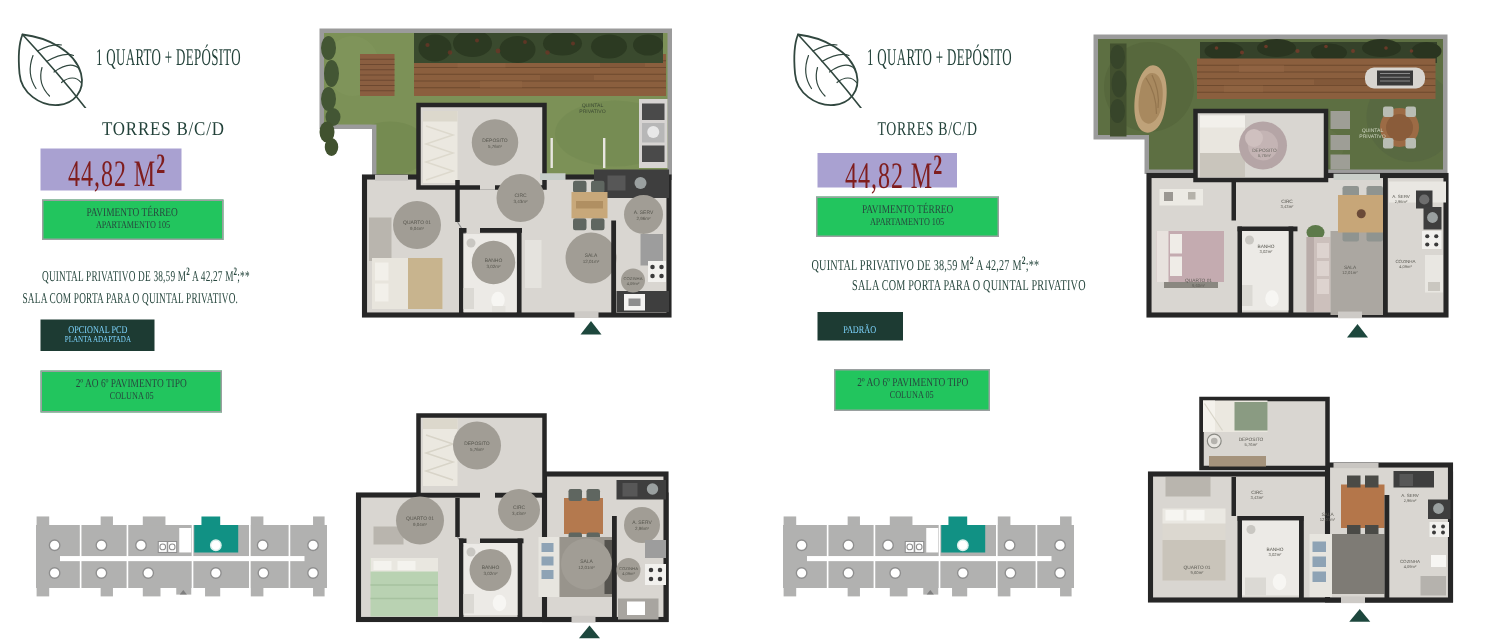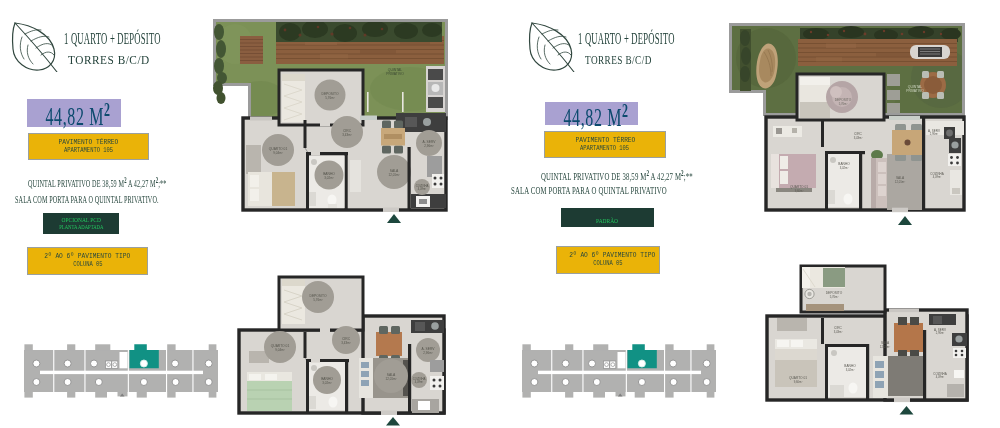--- a/index.html
+++ b/index.html
@@ -5,25 +5,25 @@
   html,body{margin:0;padding:0;}
   body{width:1000px;height:428px;background:#ffffff;position:relative;overflow:hidden;
        font-family:"Liberation Serif", serif;color:#23423a;}
   .abs{position:absolute;}
   .condt{display:inline-block;transform:scaleX(0.54);transform-origin:0 50%;white-space:nowrap;}
   .condd{display:inline-block;transform:scaleX(0.62);transform-origin:0 50%;white-space:nowrap;}
   .conddr{display:inline-block;transform:scaleX(0.68);transform-origin:0 50%;white-space:nowrap;}
   .condc{display:inline-block;transform:scaleX(0.78);transform-origin:50% 50%;white-space:nowrap;}
   .conds{display:inline-block;transform:scaleX(0.87);transform-origin:0 50%;white-space:nowrap;}
   .title{font-size:16px;letter-spacing:0.4px;font-weight:normal;}
-  .subtitle{font-size:13px;letter-spacing:0.6px;}
-  .badge{background:#a9a1d1;color:#0c4a6e;text-align:center;}
+  .subtitle{font-size:13px;letter-spacing:0.6px;margin-top:26px;}
+  .badge{background:#a9a1d1;color:#7f1d1d;text-align:center;}
   .bigm{font-size:25px;letter-spacing:1px;transform:scaleX(0.64);}
-  .wbox{border:1px solid #9aa0a0;background:#eab308;text-align:center;color:#27473e;font-family:Liberation Mono, monospace;}
-  .darkbadge{background:#1d3b33;color:#22c55e;text-align:center;margin-left:16px;}
+  .wbox{border:1px solid #9aa0a0;background:#22c55e;text-align:center;color:#27473e;}
+  .darkbadge{background:#1d3b33;color:#7dd3fc;text-align:center;}
   .tline{font-size:10px;letter-spacing:0.2px;color:#27473e;}
   sup{font-size:0.75em;font-weight:bold;}
 </style>
 </head>
 <body>
 
 <svg class="abs" style="left:5px;top:10px" width="58" height="62" viewBox="0 0 58 62">
   <g fill="none" stroke="#31473f" stroke-width="1.2" stroke-linecap="round">
     <path d="M10,13 C27,15 45,24 49,39 C52,51 44,59 34,60 C22,61 9,52 8,39 C7,28 8,18 10,13 Z"></path>
     <path d="M10,13 C23,27 38,44 52,62" stroke-width="1.1"></path>
@@ -144,23 +144,23 @@
 <div class="abs badge" style="left:545px;top:102px;width:93px;height:23px;line-height:17px;">
   <span class="condc bigm">44,82 M<sup>2</sup></span></div>
 
 <div class="abs wbox" style="left:544px;top:131px;width:120px;height:25px;">
   <div style="font-size:8px;margin-top:3px;"><span class="condc">PAVIMENTO TÉRREO</span></div>
   <div style="font-size:7px;margin-top:0px;"><span class="condc">APARTAMENTO 105</span></div>
 </div>
 
 <div class="abs tline" style="left:541px;top:169px;"><span class="conddr">QUINTAL PRIVATIVO DE 38,59 M<sup>2</sup> A 42,27 M<sup>2</sup>;**</span></div>
 
-<div class="abs tline" style="left:511px;top:185px;"><span class="conddr">SALA COM PORTA PARA O QUINTAL PRIVATIVO</span></div>
-
-<div class="abs darkbadge" style="left:545px;top:208px;width:93px;height:19px;line-height:19px;">
+<div class="abs tline" style="left:568px;top:185px;"><span class="conddr">SALA COM PORTA PARA O QUINTAL PRIVATIVO</span></div>
+
+<div class="abs darkbadge" style="left:545px;top:208px;width:57px;height:19px;line-height:19px;">
   <span class="condc" style="font-size:7px;">PADRÃO</span>
 </div>
 
 <div class="abs wbox" style="left:556px;top:246px;width:102px;height:26px;">
   <div style="font-size:8px;margin-top:3px;"><span class="condc">2º AO 6º PAVIMENTO TIPO</span></div>
   <div style="font-size:7px;"><span class="condc">COLUNA 05</span></div>
 </div>
 
 <svg class="abs" style="left:520px;top:342px;" width="200" height="58" viewBox="0 0 200 58">
 

